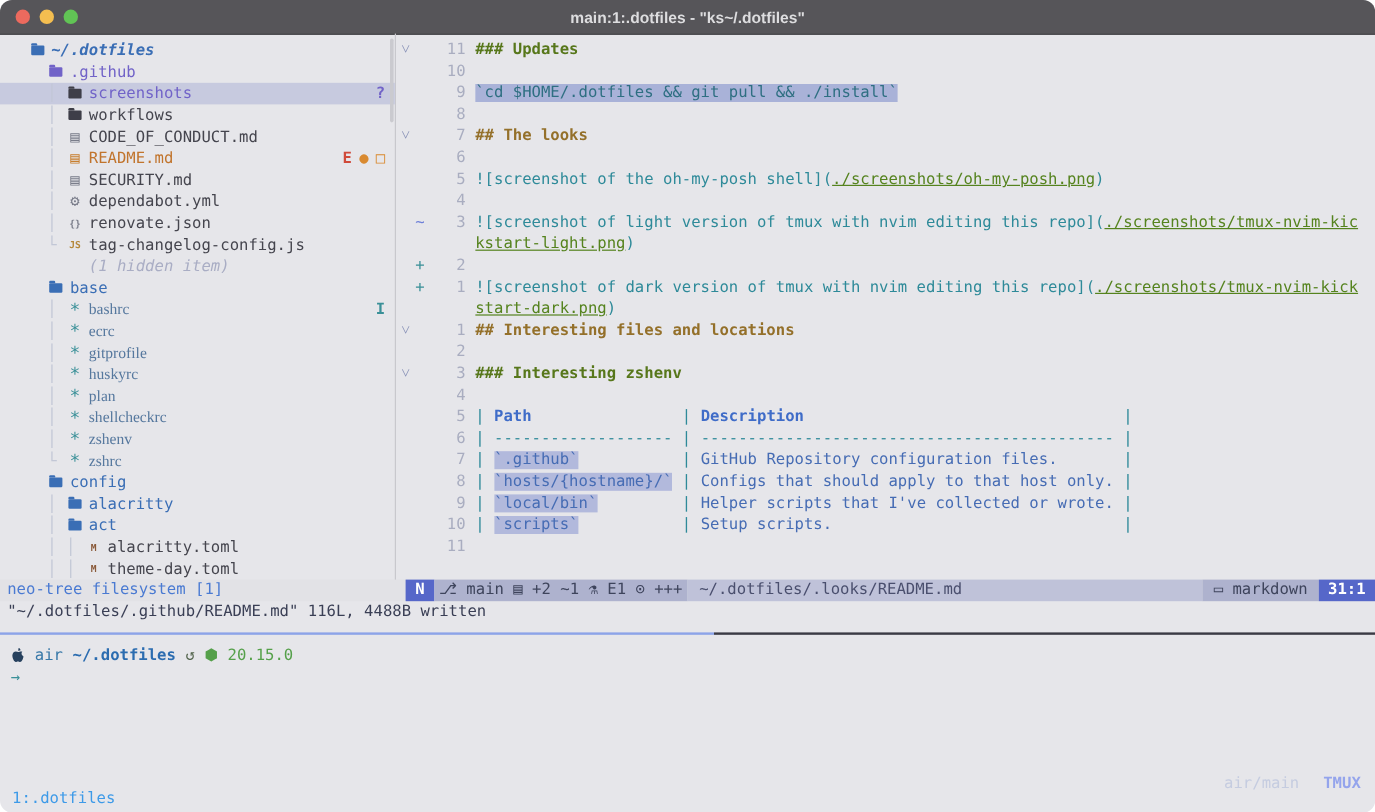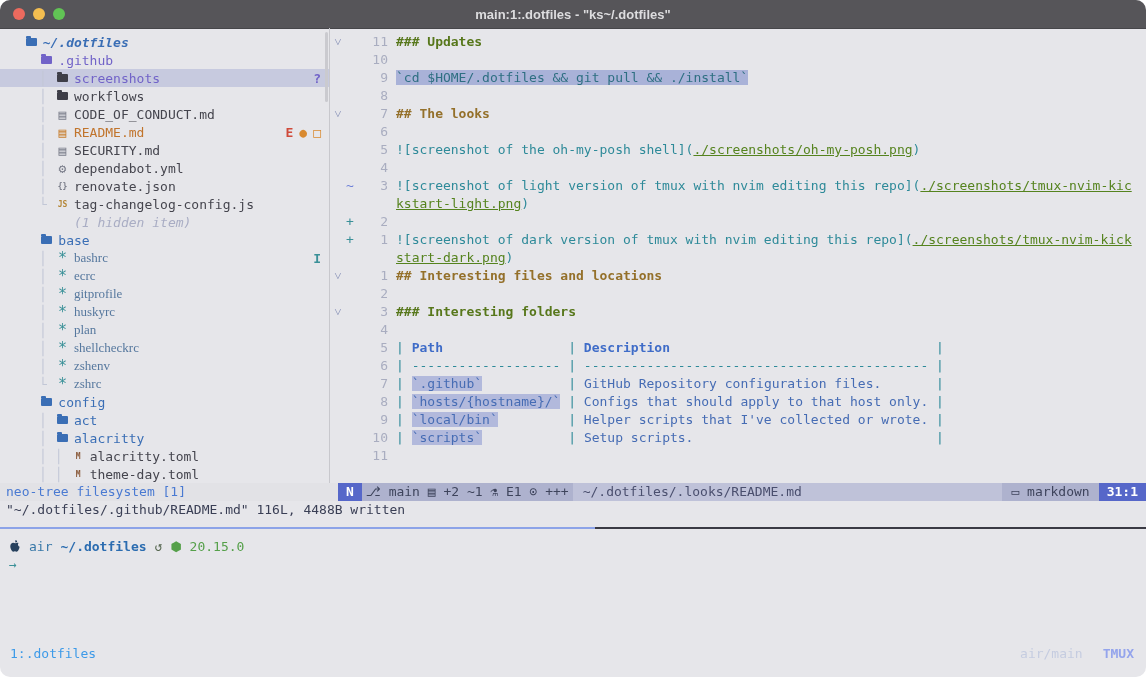--- a/index.html
+++ b/index.html
@@ -74,21 +74,21 @@
   
   .shell{position:absolute;top:537px;left:0;padding-left:9px;}
   .pline{height:18px;display:flex;align-items:center;gap:8px;}
   .sh-host{color:#3878A8;}
   .sh-cwd{color:#2B6CB0;font-weight:bold;}
   .sh-sync{color:#55664F;}
   .sh-node{color:#55A04A;}
   .parrow{color:#3A9098;}
   
   .tmuxbar{position:absolute;top:645px;left:0;width:1146px;height:28px;box-sizing:border-box;padding:0 12px 0 10px;display:flex;align-items:flex-start;line-height:18px;}
-  .tm-win{color:#3D9AE8;}
+  .tm-win{color:#3D9AE8;margin-top:12px;}
   .tm-right{margin-left:auto;display:flex;gap:20px;justify-content:space-between;}
   .tm-session{color:#C5CCE0;}
   .tm-badge{color:#94A4EC;font-weight:bold;}
 </style>
 </head>
 <body>
 
 <div class="window">
 
   <div class="titlebar">
@@ -118,22 +118,22 @@
             <div class="trow"><span class="tguide">    </span><span class="ticon c-blue"><span class="ifolder"></span></span><span class="tlabel blue">base</span></div>
             <div class="trow"><span class="tguide">    │ </span><span class="ticon c-teal" style="font-size: 15px;">*</span><span class="tlabel steel">bashrc</span><span class="tmarks"><span class="c-teal">I</span></span></div>
             <div class="trow"><span class="tguide">    │ </span><span class="ticon c-teal" style="font-size: 15px;">*</span><span class="tlabel steel">ecrc</span></div>
             <div class="trow"><span class="tguide">    │ </span><span class="ticon c-teal" style="font-size: 15px;">*</span><span class="tlabel steel">gitprofile</span></div>
             <div class="trow"><span class="tguide">    │ </span><span class="ticon c-teal" style="font-size: 15px;">*</span><span class="tlabel steel">huskyrc</span></div>
             <div class="trow"><span class="tguide">    │ </span><span class="ticon c-teal" style="font-size: 15px;">*</span><span class="tlabel steel">plan</span></div>
             <div class="trow"><span class="tguide">    │ </span><span class="ticon c-teal" style="font-size: 15px;">*</span><span class="tlabel steel">shellcheckrc</span></div>
             <div class="trow"><span class="tguide">    │ </span><span class="ticon c-teal" style="font-size: 15px;">*</span><span class="tlabel steel">zshenv</span></div>
             <div class="trow"><span class="tguide">    └ </span><span class="ticon c-teal" style="font-size: 15px;">*</span><span class="tlabel steel">zshrc</span></div>
             <div class="trow"><span class="tguide">    </span><span class="ticon c-blue"><span class="ifolder"></span></span><span class="tlabel blue">config</span></div>
+            <div class="trow"><span class="tguide">    │ </span><span class="ticon c-blue"><span class="ifolder"></span></span><span class="tlabel blue">alacritty</span></div>
             <div class="trow"><span class="tguide">    │ </span><span class="ticon c-blue"><span class="ifolder"></span></span><span class="tlabel blue">act</span></div>
-            <div class="trow"><span class="tguide">    │ </span><span class="ticon c-blue"><span class="ifolder"></span></span><span class="tlabel blue">alacritty</span></div>
             <div class="trow"><span class="tguide">    │ │ </span><span class="ticon c-brown tiny">M</span><span class="tlabel dark">alacritty.toml</span></div>
             <div class="trow"><span class="tguide">    │ │ </span><span class="ticon c-brown tiny">M</span><span class="tlabel dark">theme-day.toml</span></div>
           </div>
         <div class="nt-scrollbar"></div>
       </div>
       <div class="editorpane">
         <div>
             <div class="eline"><span class="efold">˅</span><span class="esign "></span><span class="enum">11</span><span class="etext"><span class="sg-h3">### Updates</span></span></div>
             <div class="eline"><span class="efold"></span><span class="esign "></span><span class="enum">10</span><span class="etext"></span></div>
             <div class="eline"><span class="efold"></span><span class="esign "></span><span class="enum">9</span><span class="etext"><span class="sg-code">`cd $HOME/.dotfiles &amp;&amp; git pull &amp;&amp; ./install`</span></span></div>
@@ -142,21 +142,21 @@
             <div class="eline"><span class="efold"></span><span class="esign "></span><span class="enum">6</span><span class="etext"></span></div>
             <div class="eline"><span class="efold"></span><span class="esign "></span><span class="enum">5</span><span class="etext"><span class="sg-link">![screenshot of the oh-my-posh shell](</span><span class="sg-url">./screenshots/oh-my-posh.png</span><span class="sg-link">)</span></span></div>
             <div class="eline"><span class="efold"></span><span class="esign "></span><span class="enum">4</span><span class="etext"></span></div>
             <div class="eline"><span class="efold"></span><span class="esign c-sblue">~</span><span class="enum">3</span><span class="etext"><span class="sg-link">![screenshot of light version of tmux with nvim editing this repo](</span><span class="sg-url">./screenshots/tmux-nvim-kic</span></span></div>
             <div class="eline"><span class="efold"></span><span class="esign "></span><span class="enum"></span><span class="etext"><span class="sg-url">kstart-light.png</span><span class="sg-link">)</span></span></div>
             <div class="eline"><span class="efold"></span><span class="esign c-teal">+</span><span class="enum">2</span><span class="etext"></span></div>
             <div class="eline"><span class="efold"></span><span class="esign c-teal">+</span><span class="enum">1</span><span class="etext"><span class="sg-link">![screenshot of dark version of tmux with nvim editing this repo](</span><span class="sg-url">./screenshots/tmux-nvim-kick</span></span></div>
             <div class="eline"><span class="efold"></span><span class="esign "></span><span class="enum"></span><span class="etext"><span class="sg-url">start-dark.png</span><span class="sg-link">)</span></span></div>
             <div class="eline"><span class="efold">˅</span><span class="esign "></span><span class="enum">1</span><span class="etext"><span class="sg-h2">## Interesting files and locations</span></span></div>
             <div class="eline"><span class="efold"></span><span class="esign "></span><span class="enum">2</span><span class="etext"></span></div>
-            <div class="eline"><span class="efold">˅</span><span class="esign "></span><span class="enum">3</span><span class="etext"><span class="sg-h3">### Interesting folders</span></span></div>
+            <div class="eline"><span class="efold">˅</span><span class="esign "></span><span class="enum">3</span><span class="etext"><span class="sg-h3">### Interesting zshenv</span></span></div>
             <div class="eline"><span class="efold"></span><span class="esign "></span><span class="enum">4</span><span class="etext"></span></div>
             <div class="eline"><span class="efold"></span><span class="esign "></span><span class="enum">5</span><span class="etext"><span class="sg-pipe">| </span><span class="sg-th">Path</span><span class="sg-plain">               </span><span class="sg-pipe"> | </span><span class="sg-th">Description</span><span class="sg-plain">                                 </span><span class="sg-pipe"> |</span></span></div>
             <div class="eline"><span class="efold"></span><span class="esign "></span><span class="enum">6</span><span class="etext"><span class="sg-pipe">| </span><span class="sg-dash">-------------------</span><span class="sg-pipe"> | </span><span class="sg-dash">--------------------------------------------</span><span class="sg-pipe"> |</span></span></div>
             <div class="eline"><span class="efold"></span><span class="esign "></span><span class="enum">7</span><span class="etext"><span class="sg-pipe">| </span><span class="sg-tcode">`.github`</span><span class="sg-plain">          </span><span class="sg-pipe"> | </span><span class="sg-td">GitHub Repository configuration files.</span><span class="sg-plain">      </span><span class="sg-pipe"> |</span></span></div>
             <div class="eline"><span class="efold"></span><span class="esign "></span><span class="enum">8</span><span class="etext"><span class="sg-pipe">| </span><span class="sg-tcode">`hosts/{hostname}/`</span><span class="sg-pipe"> | </span><span class="sg-td">Configs that should apply to that host only.</span><span class="sg-pipe"> |</span></span></div>
             <div class="eline"><span class="efold"></span><span class="esign "></span><span class="enum">9</span><span class="etext"><span class="sg-pipe">| </span><span class="sg-tcode">`local/bin`</span><span class="sg-plain">        </span><span class="sg-pipe"> | </span><span class="sg-td">Helper scripts that I've collected or wrote.</span><span class="sg-pipe"> |</span></span></div>
             <div class="eline"><span class="efold"></span><span class="esign "></span><span class="enum">10</span><span class="etext"><span class="sg-pipe">| </span><span class="sg-tcode">`scripts`</span><span class="sg-plain">          </span><span class="sg-pipe"> | </span><span class="sg-td">Setup scripts.</span><span class="sg-plain">                              </span><span class="sg-pipe"> |</span></span></div>
             <div class="eline"><span class="efold"></span><span class="esign "></span><span class="enum">11</span><span class="etext"></span></div>
           </div>
       </div>

